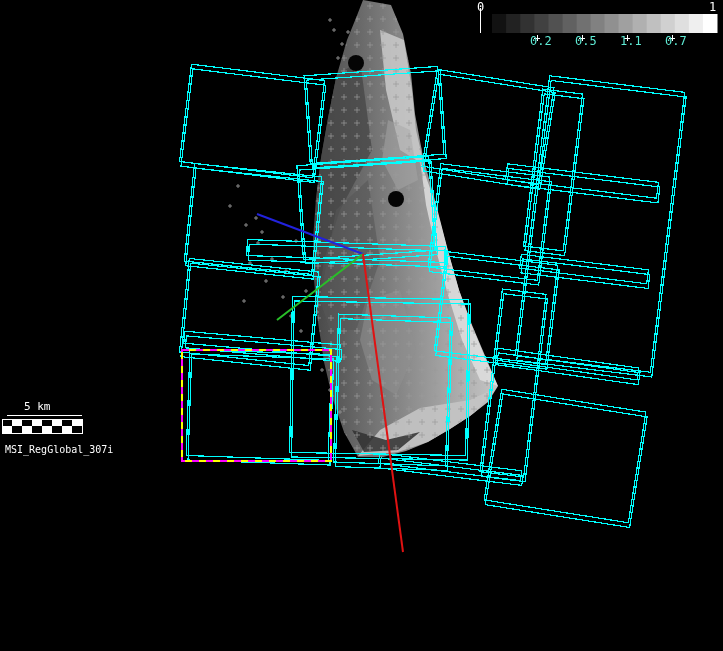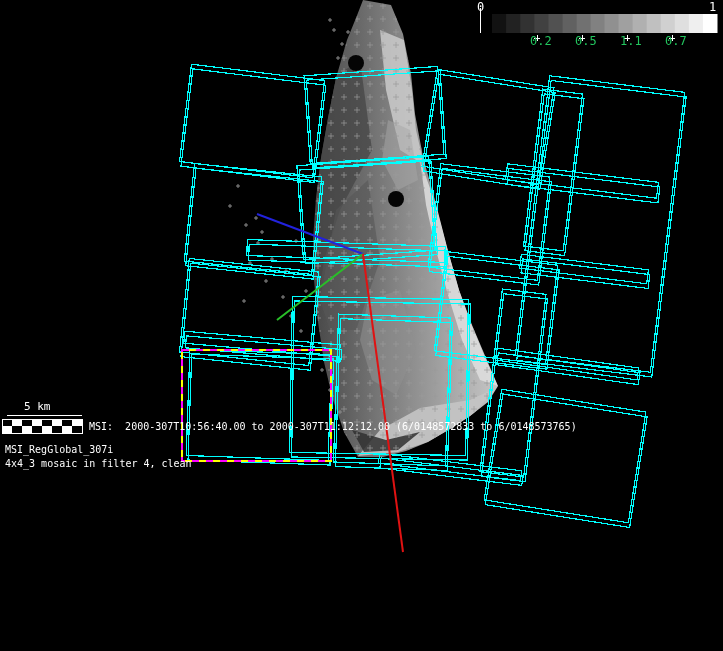--- a/index.html
+++ b/index.html
@@ -1,21 +1,21 @@
 <!DOCTYPE html>
 <html><head>
 <meta charset="utf-8">
 <style>
   html,body{margin:0;padding:0;background:#000;}
   #stage{position:relative;width:723px;height:651px;background:#000;overflow:hidden;
          font-family:"DejaVu Sans Mono","Liberation Mono",monospace;}
   #scene{position:absolute;left:0;top:0;}
   .txt{position:absolute;color:#fff;font-size:10px;line-height:12px;white-space:pre;}
   .cbar-label{position:absolute;color:#fff;font-size:12px;line-height:12px;white-space:pre;}
-  .tick-label{position:absolute;color:#22c55e;font-size:12px;line-height:12px;}
+  .tick-label{position:absolute;color:#5eead4;font-size:12px;line-height:12px;}
   #scalebar-label{position:absolute;color:#fff;font-size:11px;line-height:12px;}
 </style>
 </head>
 <body>
 
 <div id="stage">
   <svg id="scene" xmlns="http://www.w3.org/2000/svg" width="723" height="651" viewBox="0 0 723 651">
     <defs>
       <linearGradient id="astgrad" x1="0" y1="0" x2="1" y2="0">
         <stop offset="0" stop-color="#474747"></stop>
@@ -216,16 +216,14 @@
   <div class="cbar-label" style="left:709px;top:1px">1</div>
   <div id="cbar-ticks">
       <div class="tick-label" style="left: 530px; top: 35px;">0.2</div>
       <div class="tick-label" style="left: 575px; top: 35px;">0.5</div>
       <div class="tick-label" style="left: 620px; top: 35px;">1.1</div>
       <div class="tick-label" style="left: 665px; top: 35px;">0.7</div>
     </div>
 
   <div id="scalebar-label" style="left:24px;top:401px">5 km</div>
 
-  <div class="txt" style="left:89px;top:421px">MSI:  2000-307T10:56:40.00 to 2000-307T11:12:12.00 (6/0148572833 to 6/0148573765)</div>
   <div class="txt" style="left:5px;top:444px">MSI_RegGlobal_307i</div>
-  <div class="txt" style="left:5px;top:458px">4x4_3 mosaic in filter 4, clean</div>
 </div>
 
 </body></html>

